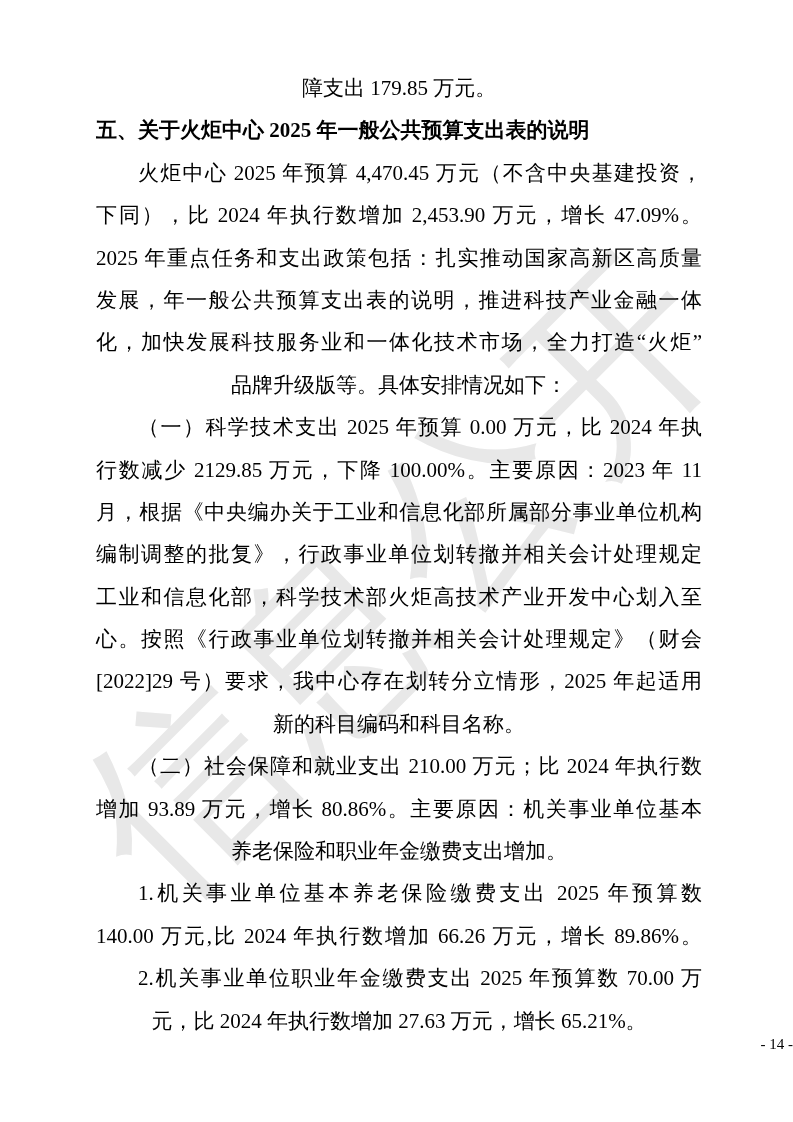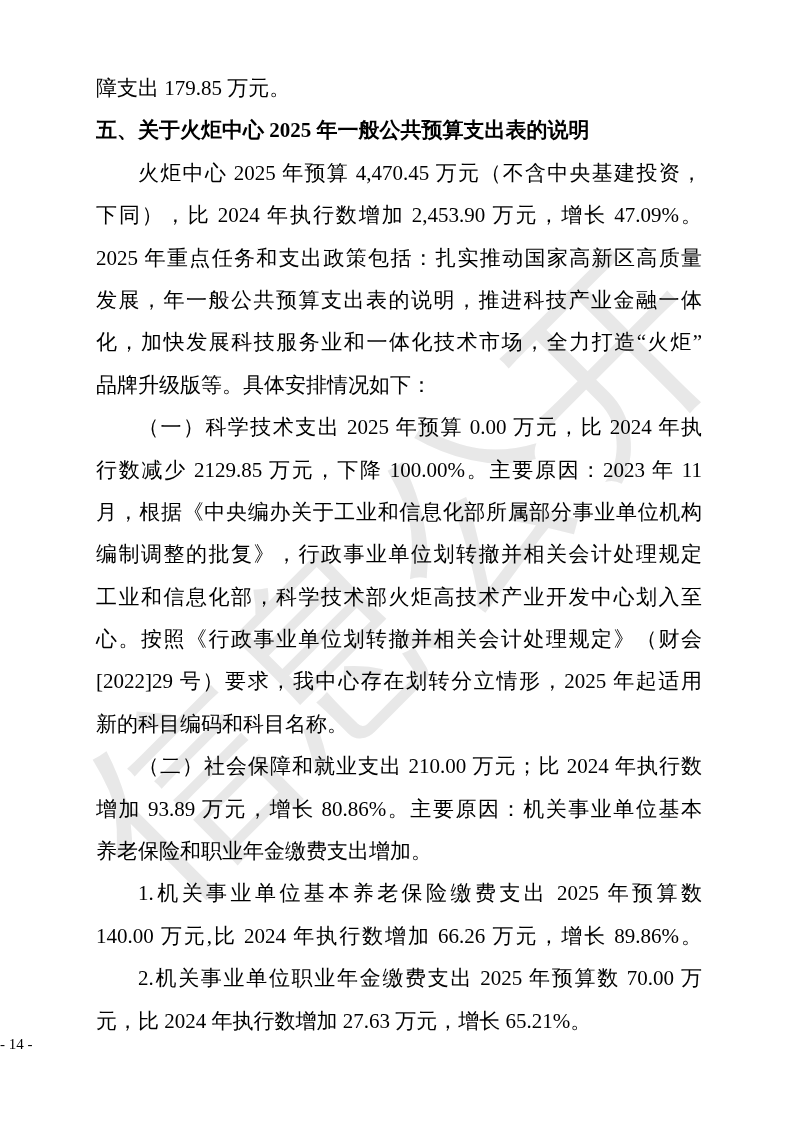--- a/index.html
+++ b/index.html
@@ -39,34 +39,34 @@
     font-size: 21px;
     line-height: 42.4px;
     height: 42.4px;
     overflow: visible;
   }
   .line.justify {
     text-align: justify;
     text-align-last: justify;
   }
   .line.body {
-    text-align: left;
+    text-align: center;
   }
   .line.heading {
     font-weight: bold;
   }
   .line.indent {
     text-indent: 42px;
   }
   .footer {
     position: absolute;
     left: 0;
     right: 0;
     top: 1036px;
-    text-align: left;
+    text-align: right;
     font-size: 15px;
     z-index: 1;
   }
 </style>
 </head>
 <body>
 
 <div class="page" style="background: rgb(255, 255, 255); color: rgb(0, 0, 0);">
 
   <div class="watermark" style="color: rgb(232, 232, 232);">信息公开</div>

